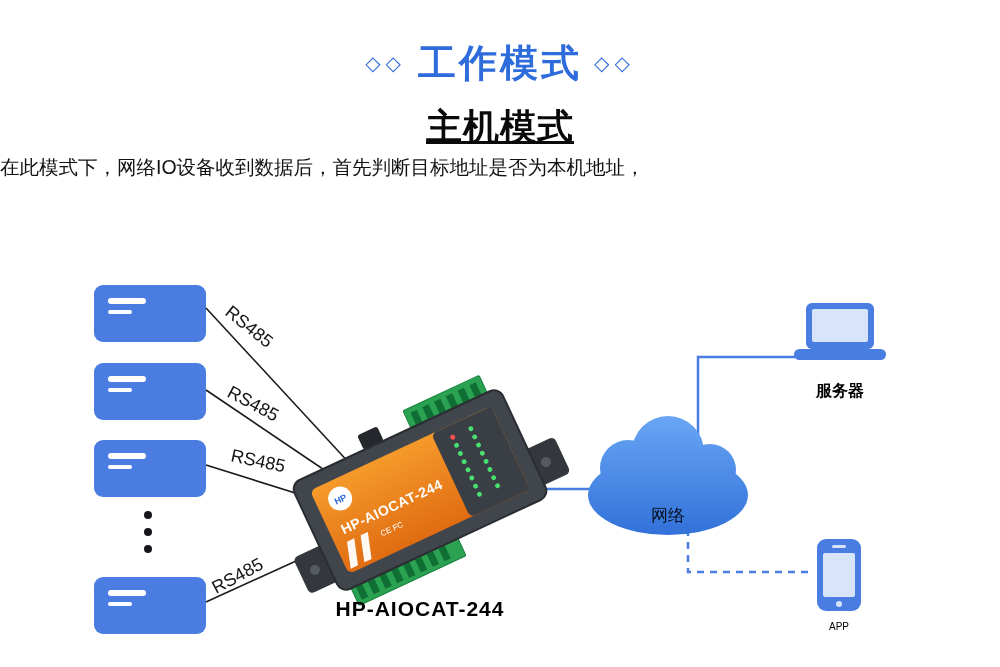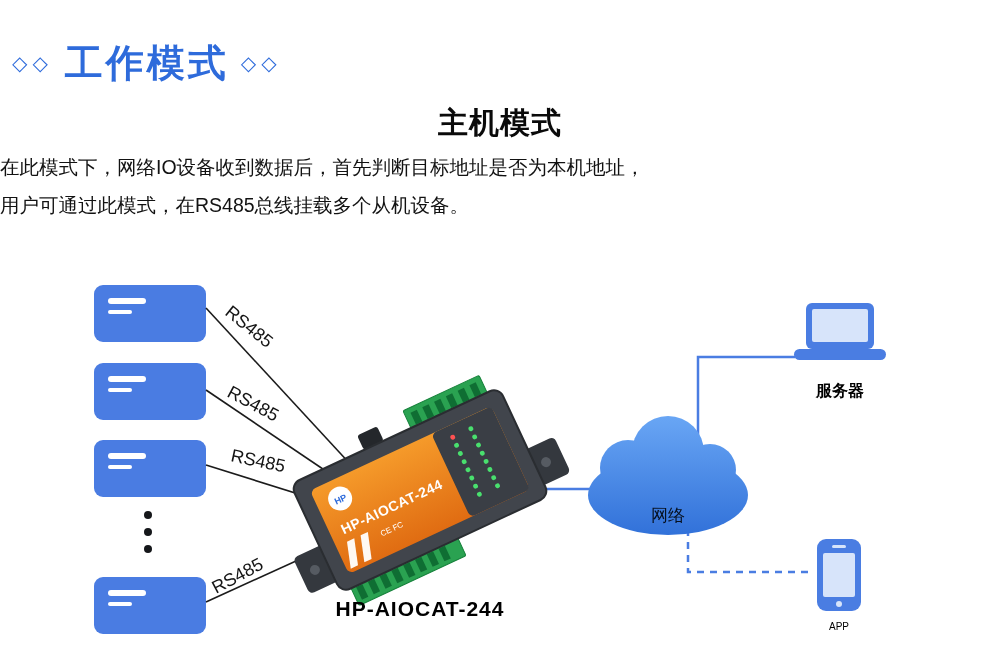--- a/index.html
+++ b/index.html
@@ -1,24 +1,24 @@
 <!DOCTYPE html>
 <html><head>
 <meta charset="utf-8">
 <style>
   * { margin:0; padding:0; box-sizing:border-box; }
   html,body { background:#fff; }
   body { font-family:"Liberation Sans","DejaVu Sans",sans-serif; }
   .page { position:relative; width:1000px; height:667px; background:#ffffff; overflow:hidden; }
 
   
-  .title-row { position:absolute; top:38px; left:0; width:100%; text-align:left; color:#2e6bdb; white-space:nowrap; }
+  .title-row { position:absolute; top:38px; left:0; width:100%; text-align:center; color:#2e6bdb; white-space:nowrap; }
   .title-text { font-size:38px; font-weight:bold; letter-spacing:3px; }
   .decor { font-size:20px; position:relative; top:-6px; letter-spacing:5px; margin:0 12px; font-weight:normal; }
-  .subtitle { position:absolute; top:103px; left:0; width:100%; text-align:center; font-size:30px; font-weight:bold; color:#0a0a0a; letter-spacing:1px; }
+  .subtitle { position:absolute; top:103px; left:0; width:100%; text-align:center; font-size:36px; font-weight:bold; color:#0a0a0a; letter-spacing:1px;text-decoration:underline; }
   .desc { position:absolute; top:148px; left:0; width:100%; text-align:left; font-size:19.5px; color:#121212; line-height:38px; font-weight:500; }
 
   
   .dev-box { position:absolute; left:94px; width:112px; height:57px; background:#4a7ce2; border-radius:9px; }
   .dev-box.b1 { top:285px; } .dev-box.b2 { top:363px; } .dev-box.b3 { top:440px; } .dev-box.b4 { top:577px; }
   .dev-box .bar1 { position:absolute; left:14px; top:13px; width:38px; height:6px; background:#fff; border-radius:3px; }
   .dev-box .bar2 { position:absolute; left:14px; top:25px; width:24px; height:4px; background:#fff; border-radius:2px; }
   .ellipsis { position:absolute; left:144px; top:511px; display:flex; flex-direction:column; gap:9px; }
   .ellipsis i { width:8px; height:8px; border-radius:50%; background:#15171a; }
 
@@ -36,21 +36,20 @@
 <body>
 
 <div class="page">
 
   <div class="title-row">
     <span class="decor">◇◇</span><span class="title-text">工作模式</span><span class="decor">◇◇</span>
   </div>
   <div class="subtitle">主机模式</div>
   <div class="desc">
     <div>在此模式下，网络IO设备收到数据后，首先判断目标地址是否为本机地址，</div>
-    <div>用户可通过此模式，在RS485总线挂载多个从机设备。</div>
   </div>
 
   <div class="dev-box b1">
       <i class="bar1"></i>
       <i class="bar2"></i>
     </div>
   <div class="dev-box b2">
       <i class="bar1"></i>
       <i class="bar2"></i>
     </div>

